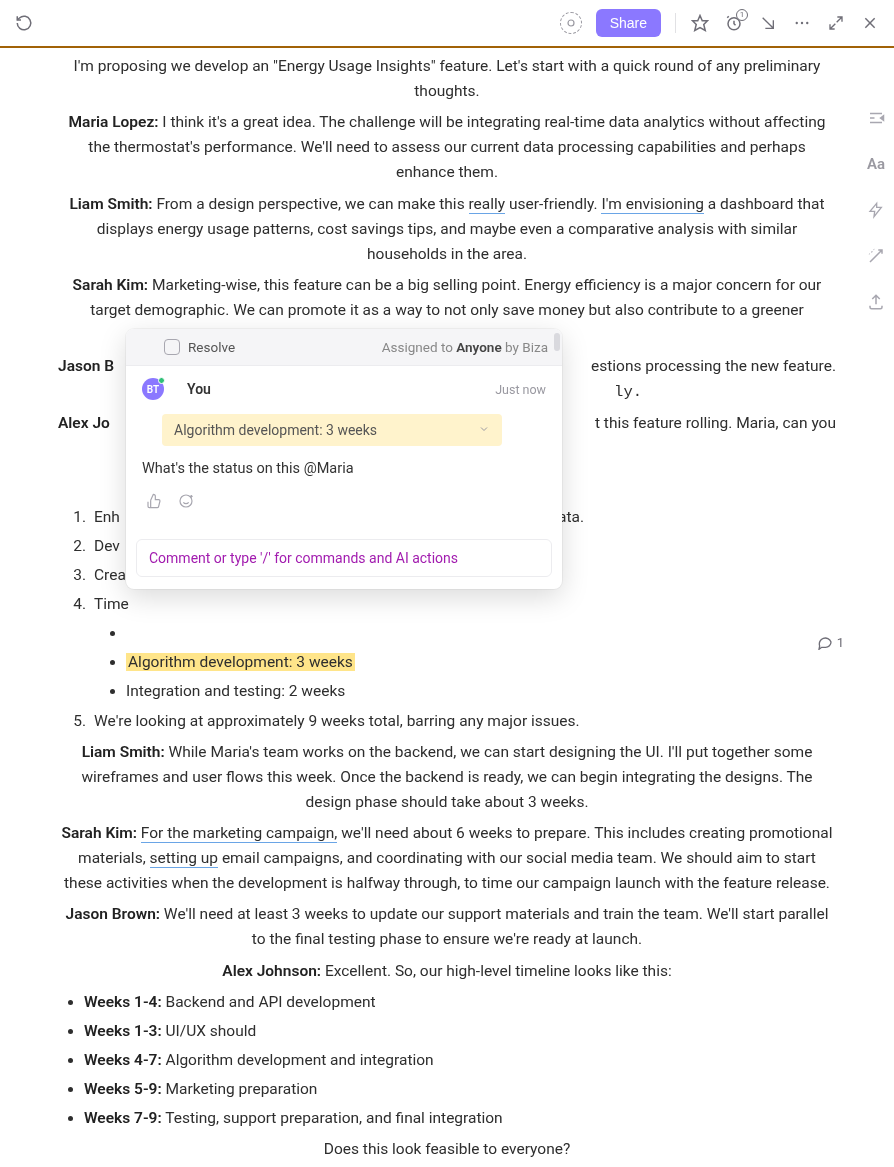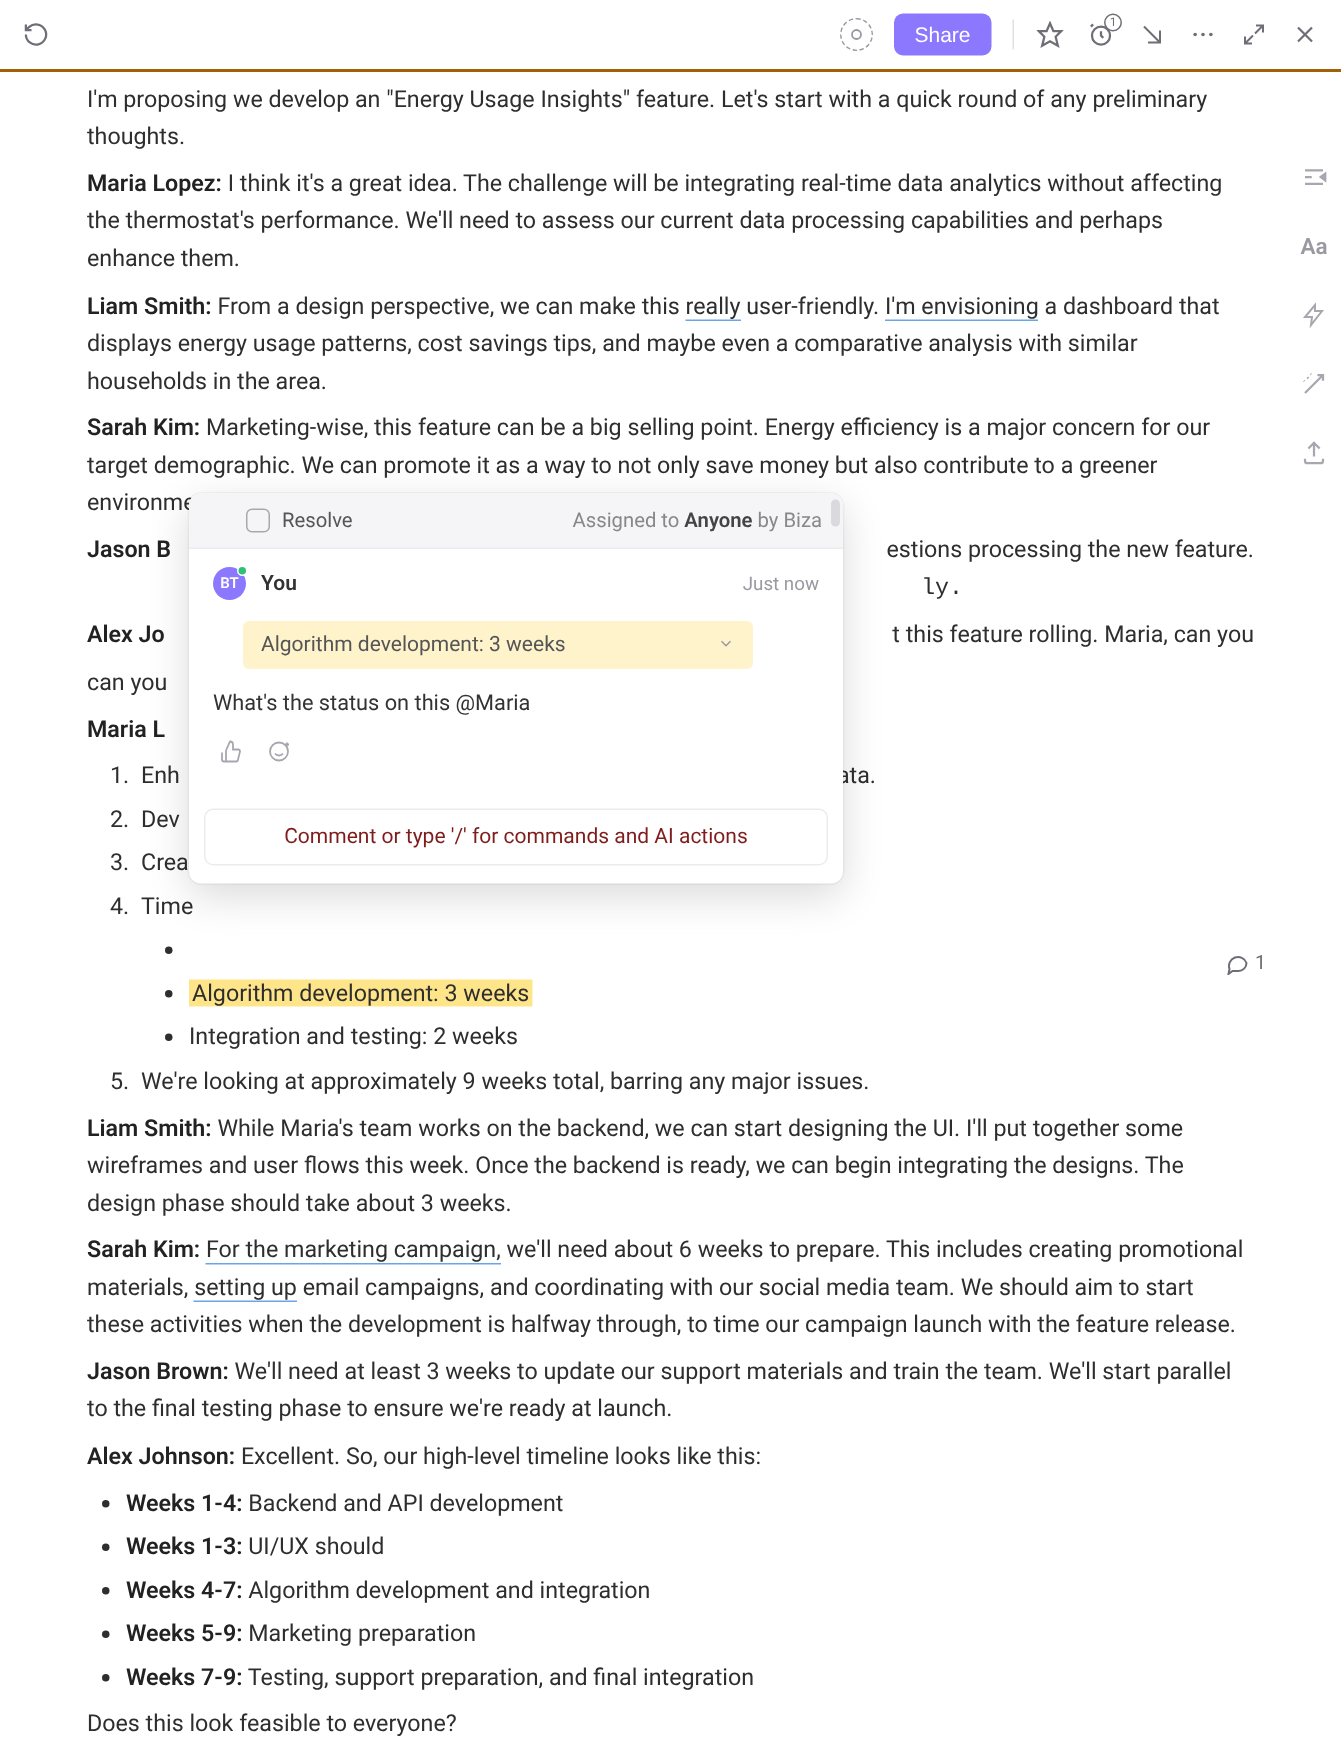--- a/index.html
+++ b/index.html
@@ -52,21 +52,21 @@
     font-size: 8px; line-height: 10px; text-align: center;
     color: #6f6e77;
   }
 
   .content {
     padding: 0 58px 0 58px;
     font-size: 15.5px;
     line-height: 1.62;
     color: #2e2e2e;
   }
-  .content p { margin: 6px 0; }
+  .content p { margin: 6px 0; text-align: center; }
   .content strong { font-weight: 600; color: #222; }
   .underline { border-bottom: 1.5px solid #6aa5e6; }
   .ol { list-style: decimal; padding-left: 32px; margin: 6px 0; }
   .ol > li { padding-left: 4px; margin: 4px 0; }
   .ul-disc { list-style: disc; padding-left: 32px; margin: 4px 0; }
   .ul-disc > li { margin: 4px 0; }
   .highlight { background: #ffe58a; padding: 0 2px; }
 
   .comment-count {
     position: absolute;
@@ -106,21 +106,21 @@
     color: #555;
   }
   .resolve-wrap { display: flex; align-items: center; gap: 8px; padding-left: 24px; }
   .checkbox {
     width: 16px; height: 16px; border: 1.5px solid #a8a7b0; border-radius: 4px;
   }
   .assigned { color: #888; }
   .assigned .who { font-weight: 600; color: #444; }
   .popup-body { padding: 12px 16px 8px; }
   .author-row { display: flex; align-items: center; justify-content: space-between; margin-bottom: 14px; }
-  .author-left { display: flex; align-items: center; gap: 10px; }
+  .author-left { display: flex; align-items: center; gap: 23px; }
   .avatar {
     width: 22px; height: 22px; border-radius: 50%;
     background: #8b78ff; color: #fff;
     font-size: 10px; font-weight: 600;
     display: flex; align-items: center; justify-content: center;
     position: relative;
   }
   .presence-dot {
     position: absolute; top: -1px; right: -1px;
     width: 7px; height: 7px; border-radius: 50%;
@@ -140,23 +140,22 @@
   }
   .chev { color: #9a99a1; font-size: 12px; }
   .comment-text { font-size: 14.5px; color: #333; margin-bottom: 16px; }
   .reactions { display: flex; gap: 14px; padding: 0 0 12px 4px; color: #a8a7b0; }
   .reaction-btn { width: 18px; height: 18px; cursor: pointer; }
   .reply-box {
     margin: 8px 10px 12px;
     padding: 10px 12px;
     border: 1px solid #ececef;
     border-radius: 6px;
-    color: #7f1d1d;
+    color: #a21caf;
     font-size: 14px;
-    text-align: center;
   }
   .popup-scroll { position: absolute; right: 2px; top: 4px; bottom: 4px; width: 6px; }
   .popup-scroll::before { content:""; position:absolute; top:0; right:0; width:6px; height:18px; background:#d9d9de; border-radius:3px; }
 </style>
 </head>
 <body>
 
 <div class="topbar">
   <div class="topbar-left">
     <div class="icon-btn">

